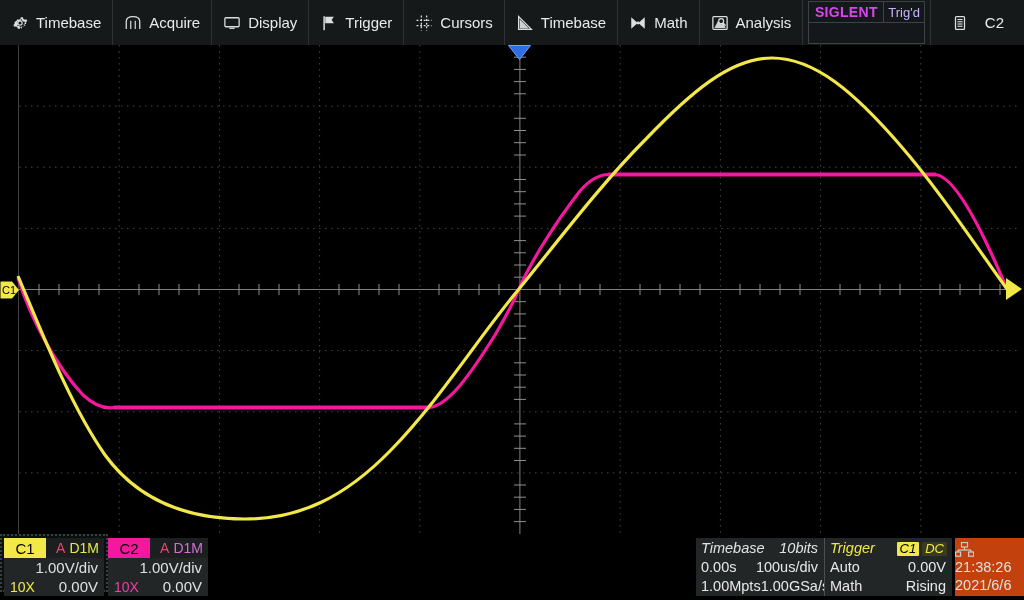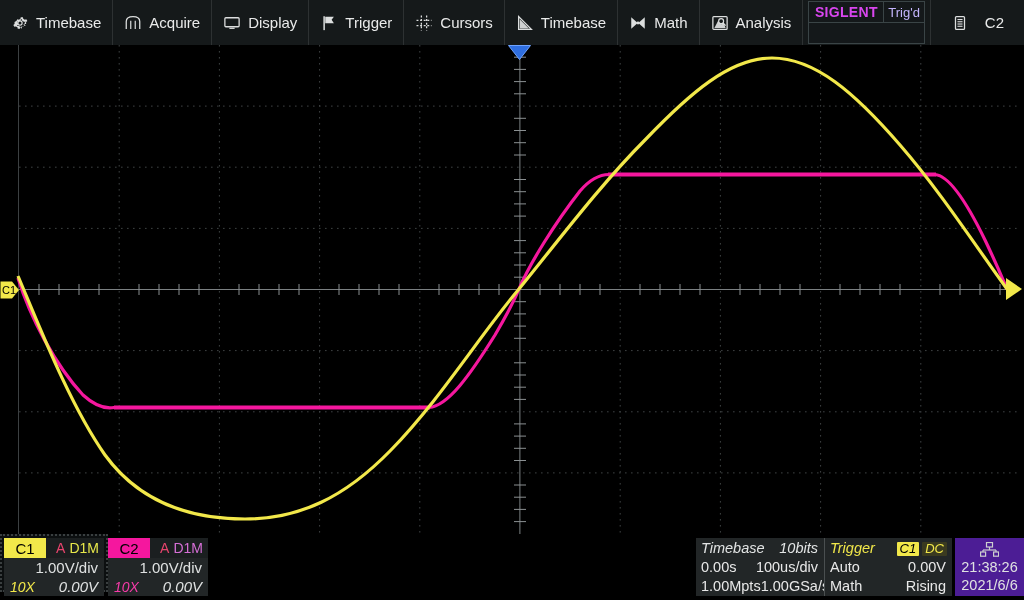--- a/index.html
+++ b/index.html
@@ -63,21 +63,21 @@
   .chtag{width:42px;display:flex;align-items:center;justify-content:center;
          font-size:15px;line-height:1;color:#000;font-weight:normal;}
   .chcoup{flex:1;display:flex;align-items:center;justify-content:flex-end;
           gap:4px;padding-right:5px;background:#1b1f20;font-size:14px;line-height:1;}
   .coupA{color:#e8446d;}
   .imp{color:#d66fd6;}
   .imp.y{color:#e8e84a;}
   .chrow2{height:19px;display:flex;align-items:center;justify-content:flex-end;
           padding-right:6px;font-size:15px;color:#dfe1e1;line-height:1;}
   .chrow3{height:19px;display:flex;align-items:center;justify-content:space-between;
-          padding:0 6px;font-size:15px;line-height:1;font-style:italic;}
+          padding:0 6px;font-size:15px;line-height:1;}
   .probe{font-size:14px;}
   .offs{color:#dfe1e1;}
 
   .crosspanel{top:4px;left:213px;width:108px;height:58px;background:#0c0f10;
     border:2px dotted #3a3f40;box-sizing:border-box;}
 
   .infopanel{top:4px;height:58px;background:#222627;}
   .inforow{display:flex;height:19px;align-items:center;font-size:14.5px;line-height:1;}
   .inforow.hdr{height:20px;font-style:italic;}
   .ikey{padding-left:5px;}
@@ -85,21 +85,21 @@
   .sep{position:absolute;top:4px;width:1px;height:58px;background:#4a4f50;}
 
   .tbhdr{color:#e2e4e4;}
   .trighdr{color:#f2e84a;}
   .badge{display:inline-block;padding:0px 3px;font-size:13px;line-height:14px;
          border-radius:1px;margin-left:3px;}
   .badge-c1{background:#f2e84a;color:#000;}
   .badge-dc{background:#3a3a20;color:#f2e84a;}
 
   .timepanel{position:absolute;top:4px;left:955px;width:69px;height:58px;
-    background:#4c1d95;display:flex;flex-direction:column;align-items:center;
+    background:#c2410c;display:flex;flex-direction:column;align-items:flex-start;
     justify-content:center;gap:0;}
   .timepanel .lanico{height:17px;display:flex;align-items:center;}
   .timepanel .tt{font-size:14.5px;color:#dfe1e1;line-height:18px;}
 
   .yellow{color:#f2e84a;} .magenta{color:#f53ba8;}
 </style>
 </head>
 <body>
 
 <div id="app">

